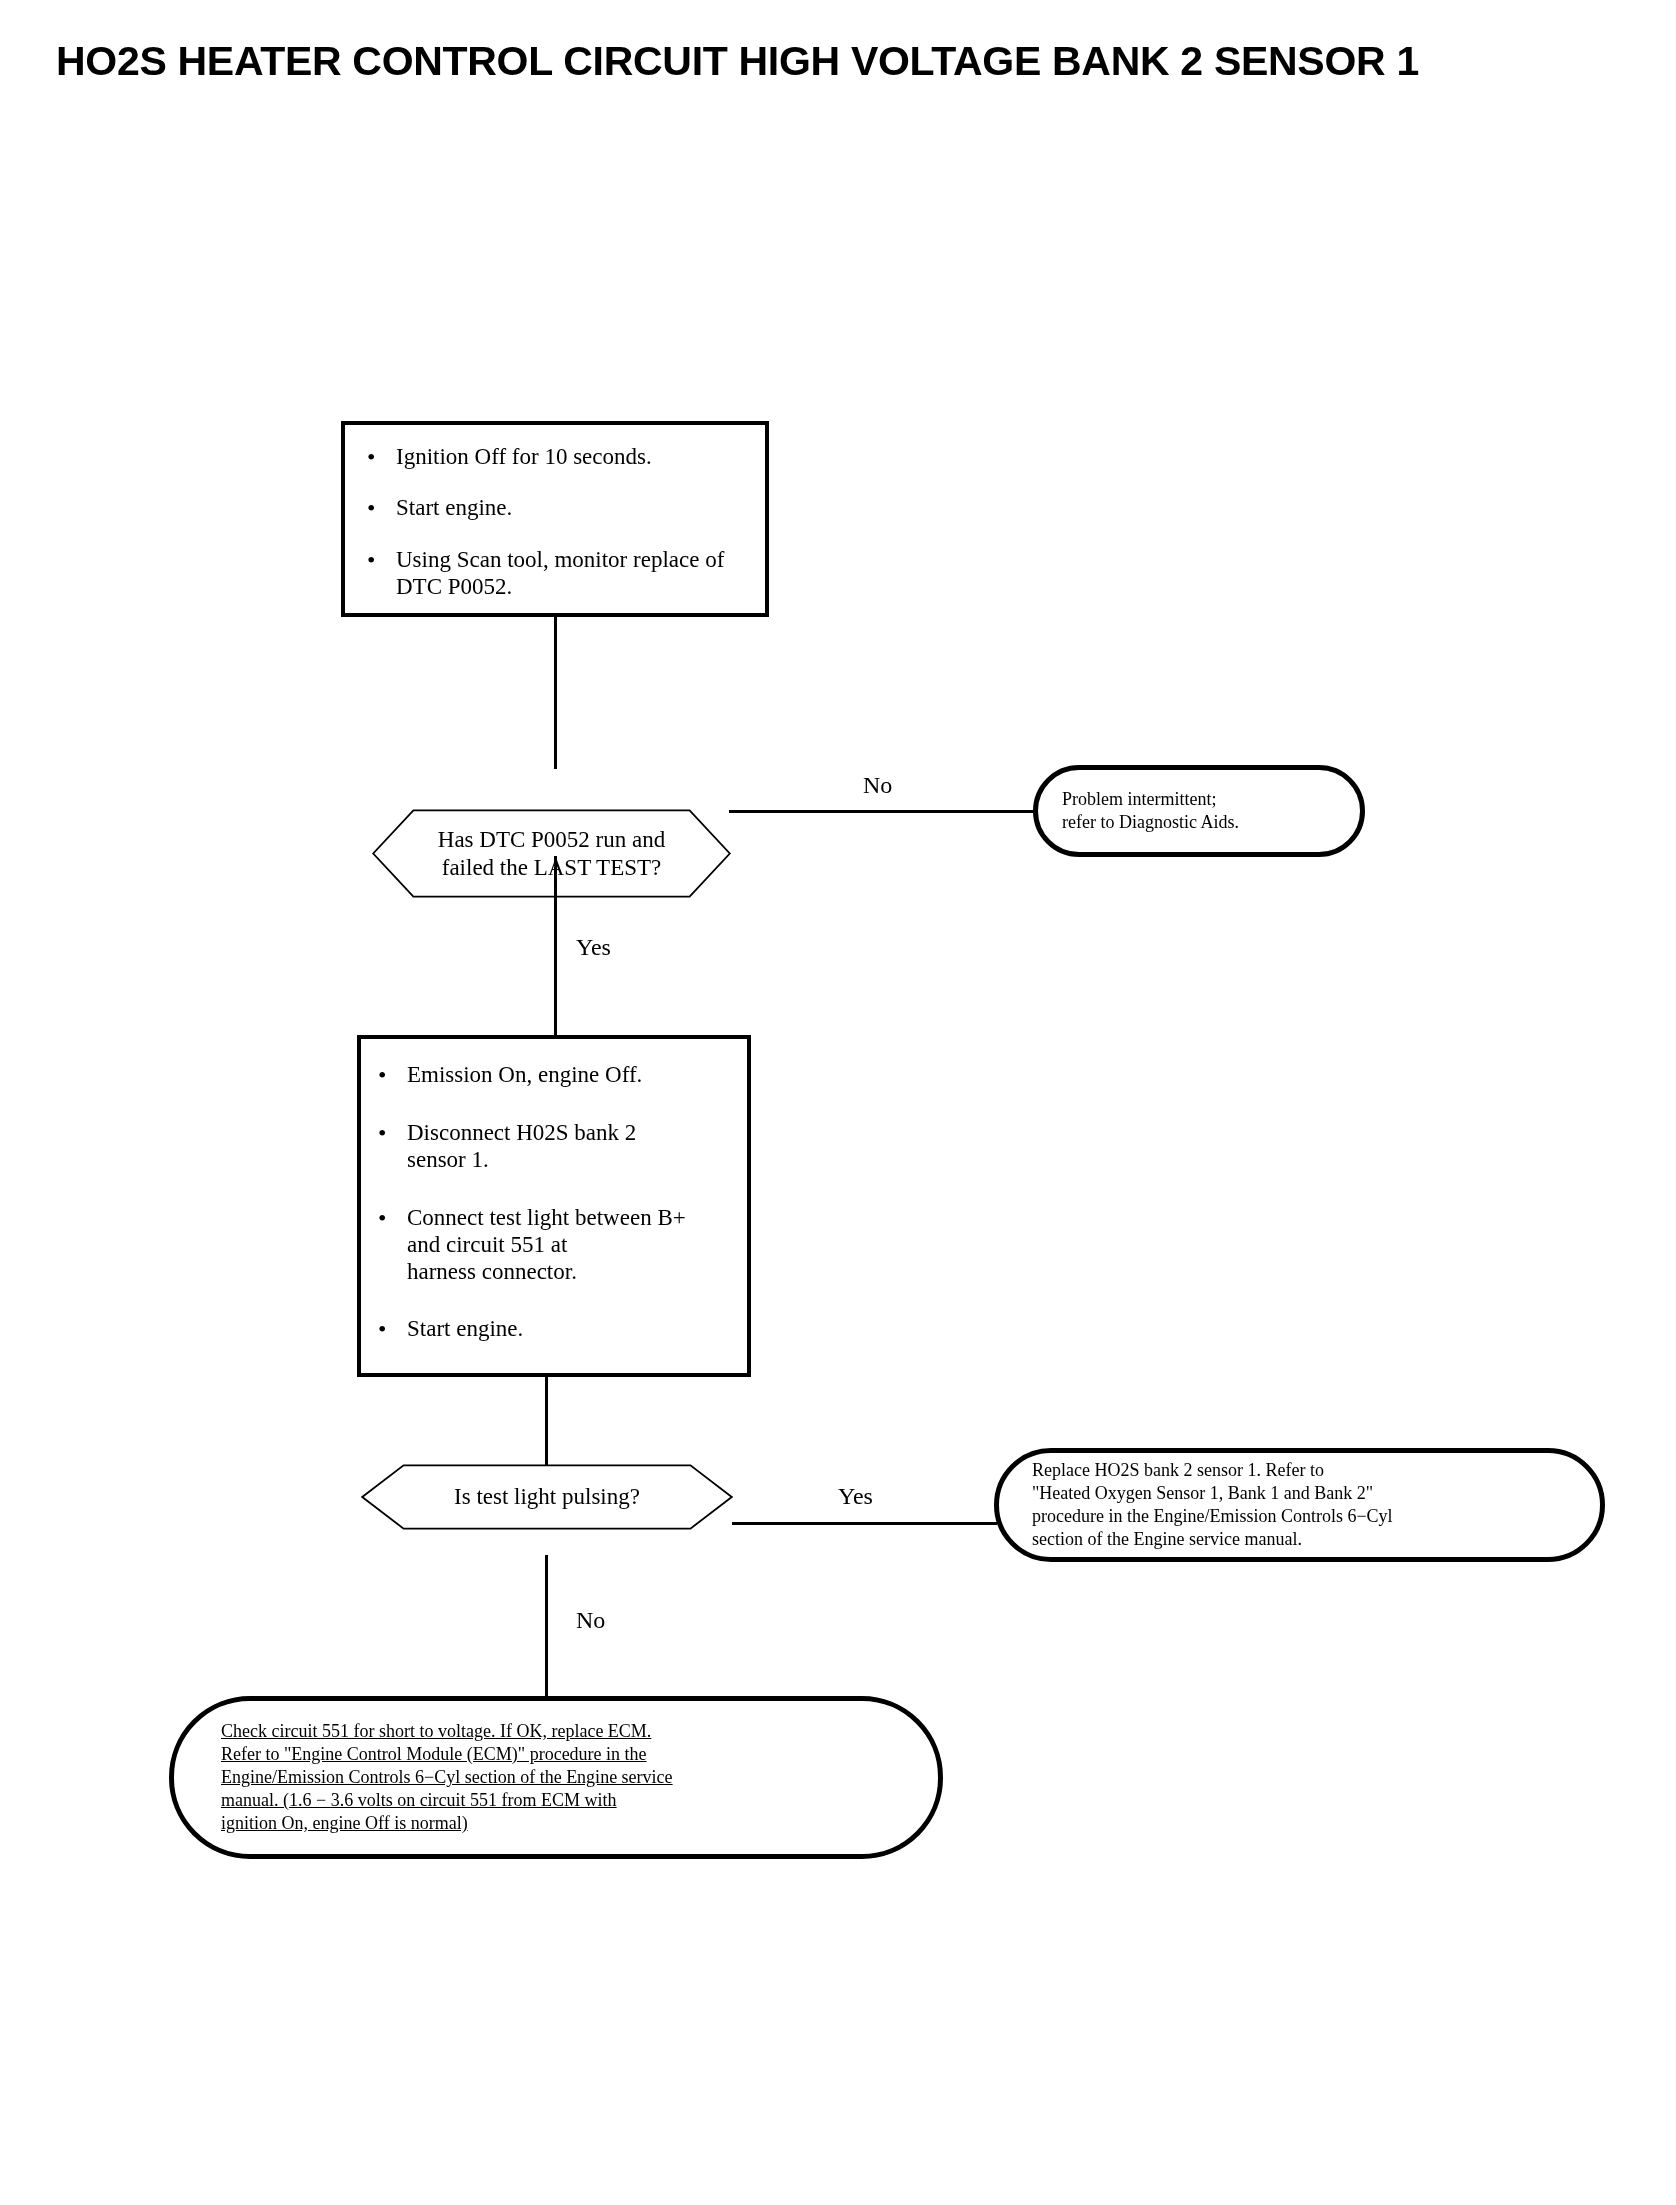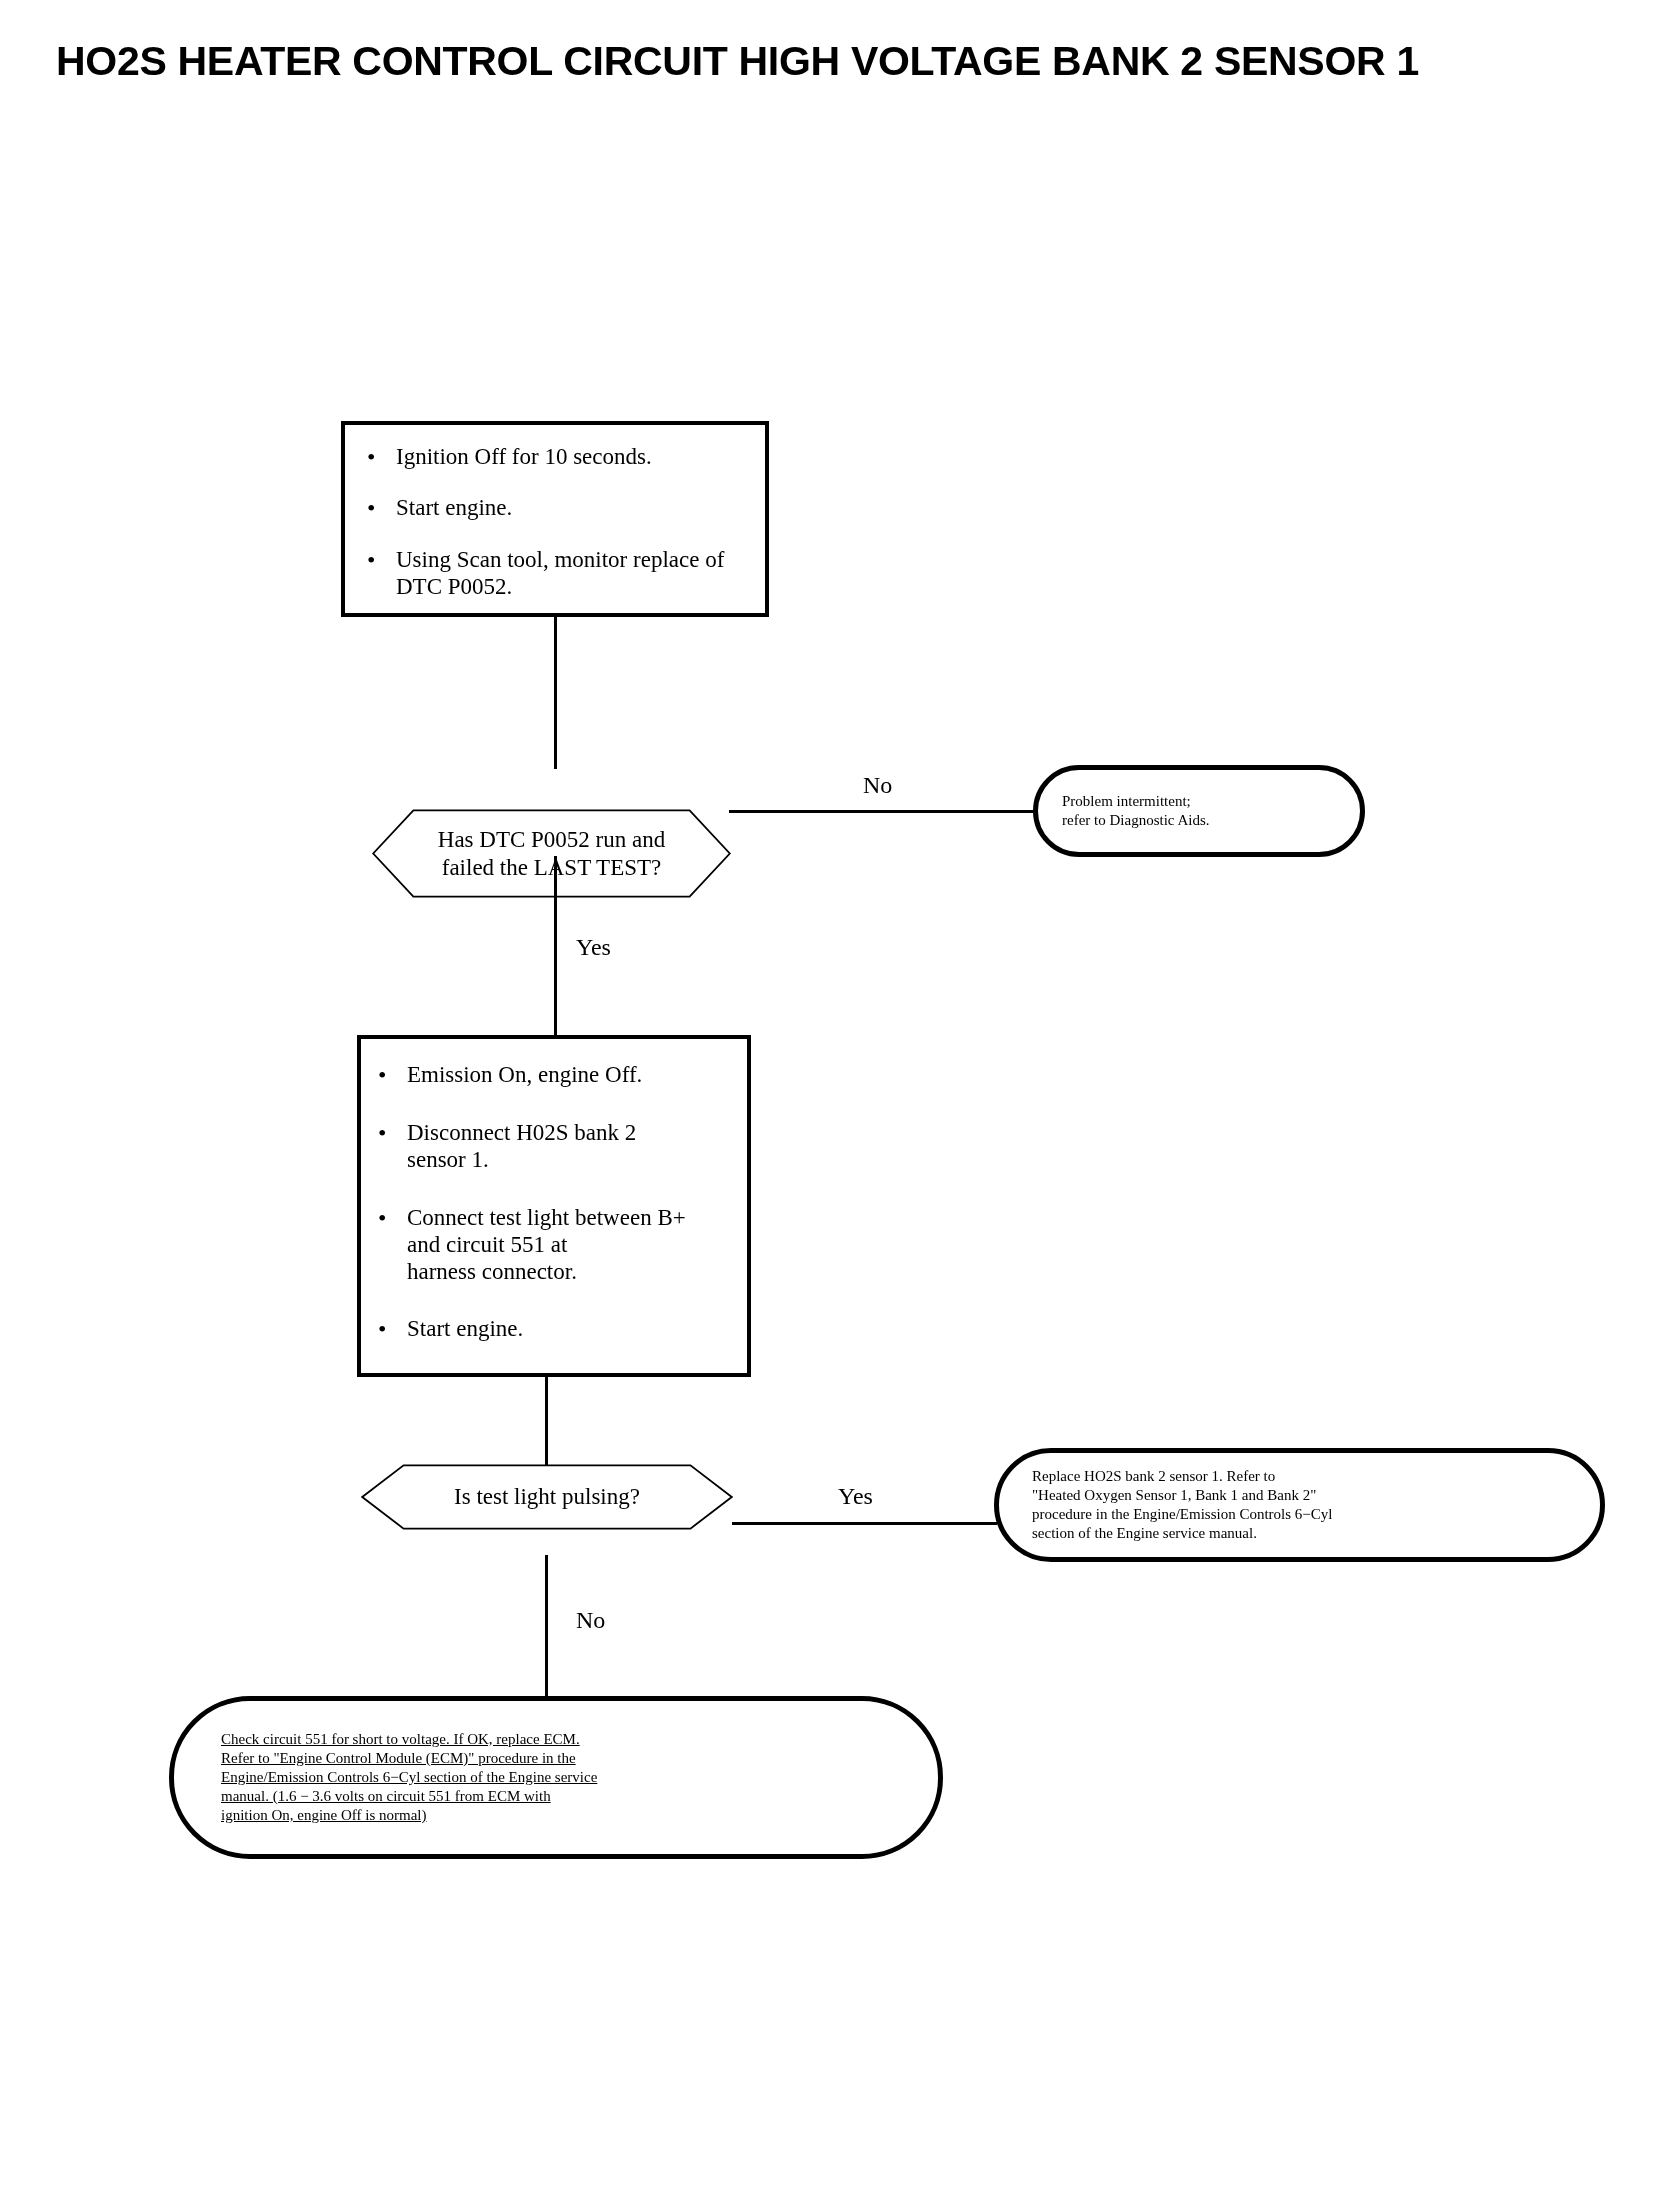--- a/index.html
+++ b/index.html
@@ -78,21 +78,21 @@
   .term {
     border: 5.5px solid #000000;
     background: #ffffff;
     box-sizing: border-box;
   }
   .term-text {
     position: absolute;
     left: 0; top: 0; right: 0; bottom: 0;
     display: flex;
     align-items: center;
-    font-size: 15px;
+    font-size: 18px;
     line-height: 1.28;
     white-space: pre-line;
     box-sizing: border-box;
   }
 
   
   .vline { position: absolute; background: #000000; width: 3px; }
   .hline { position: absolute; background: #000000; height: 3px; }
 
   .edge-label {

